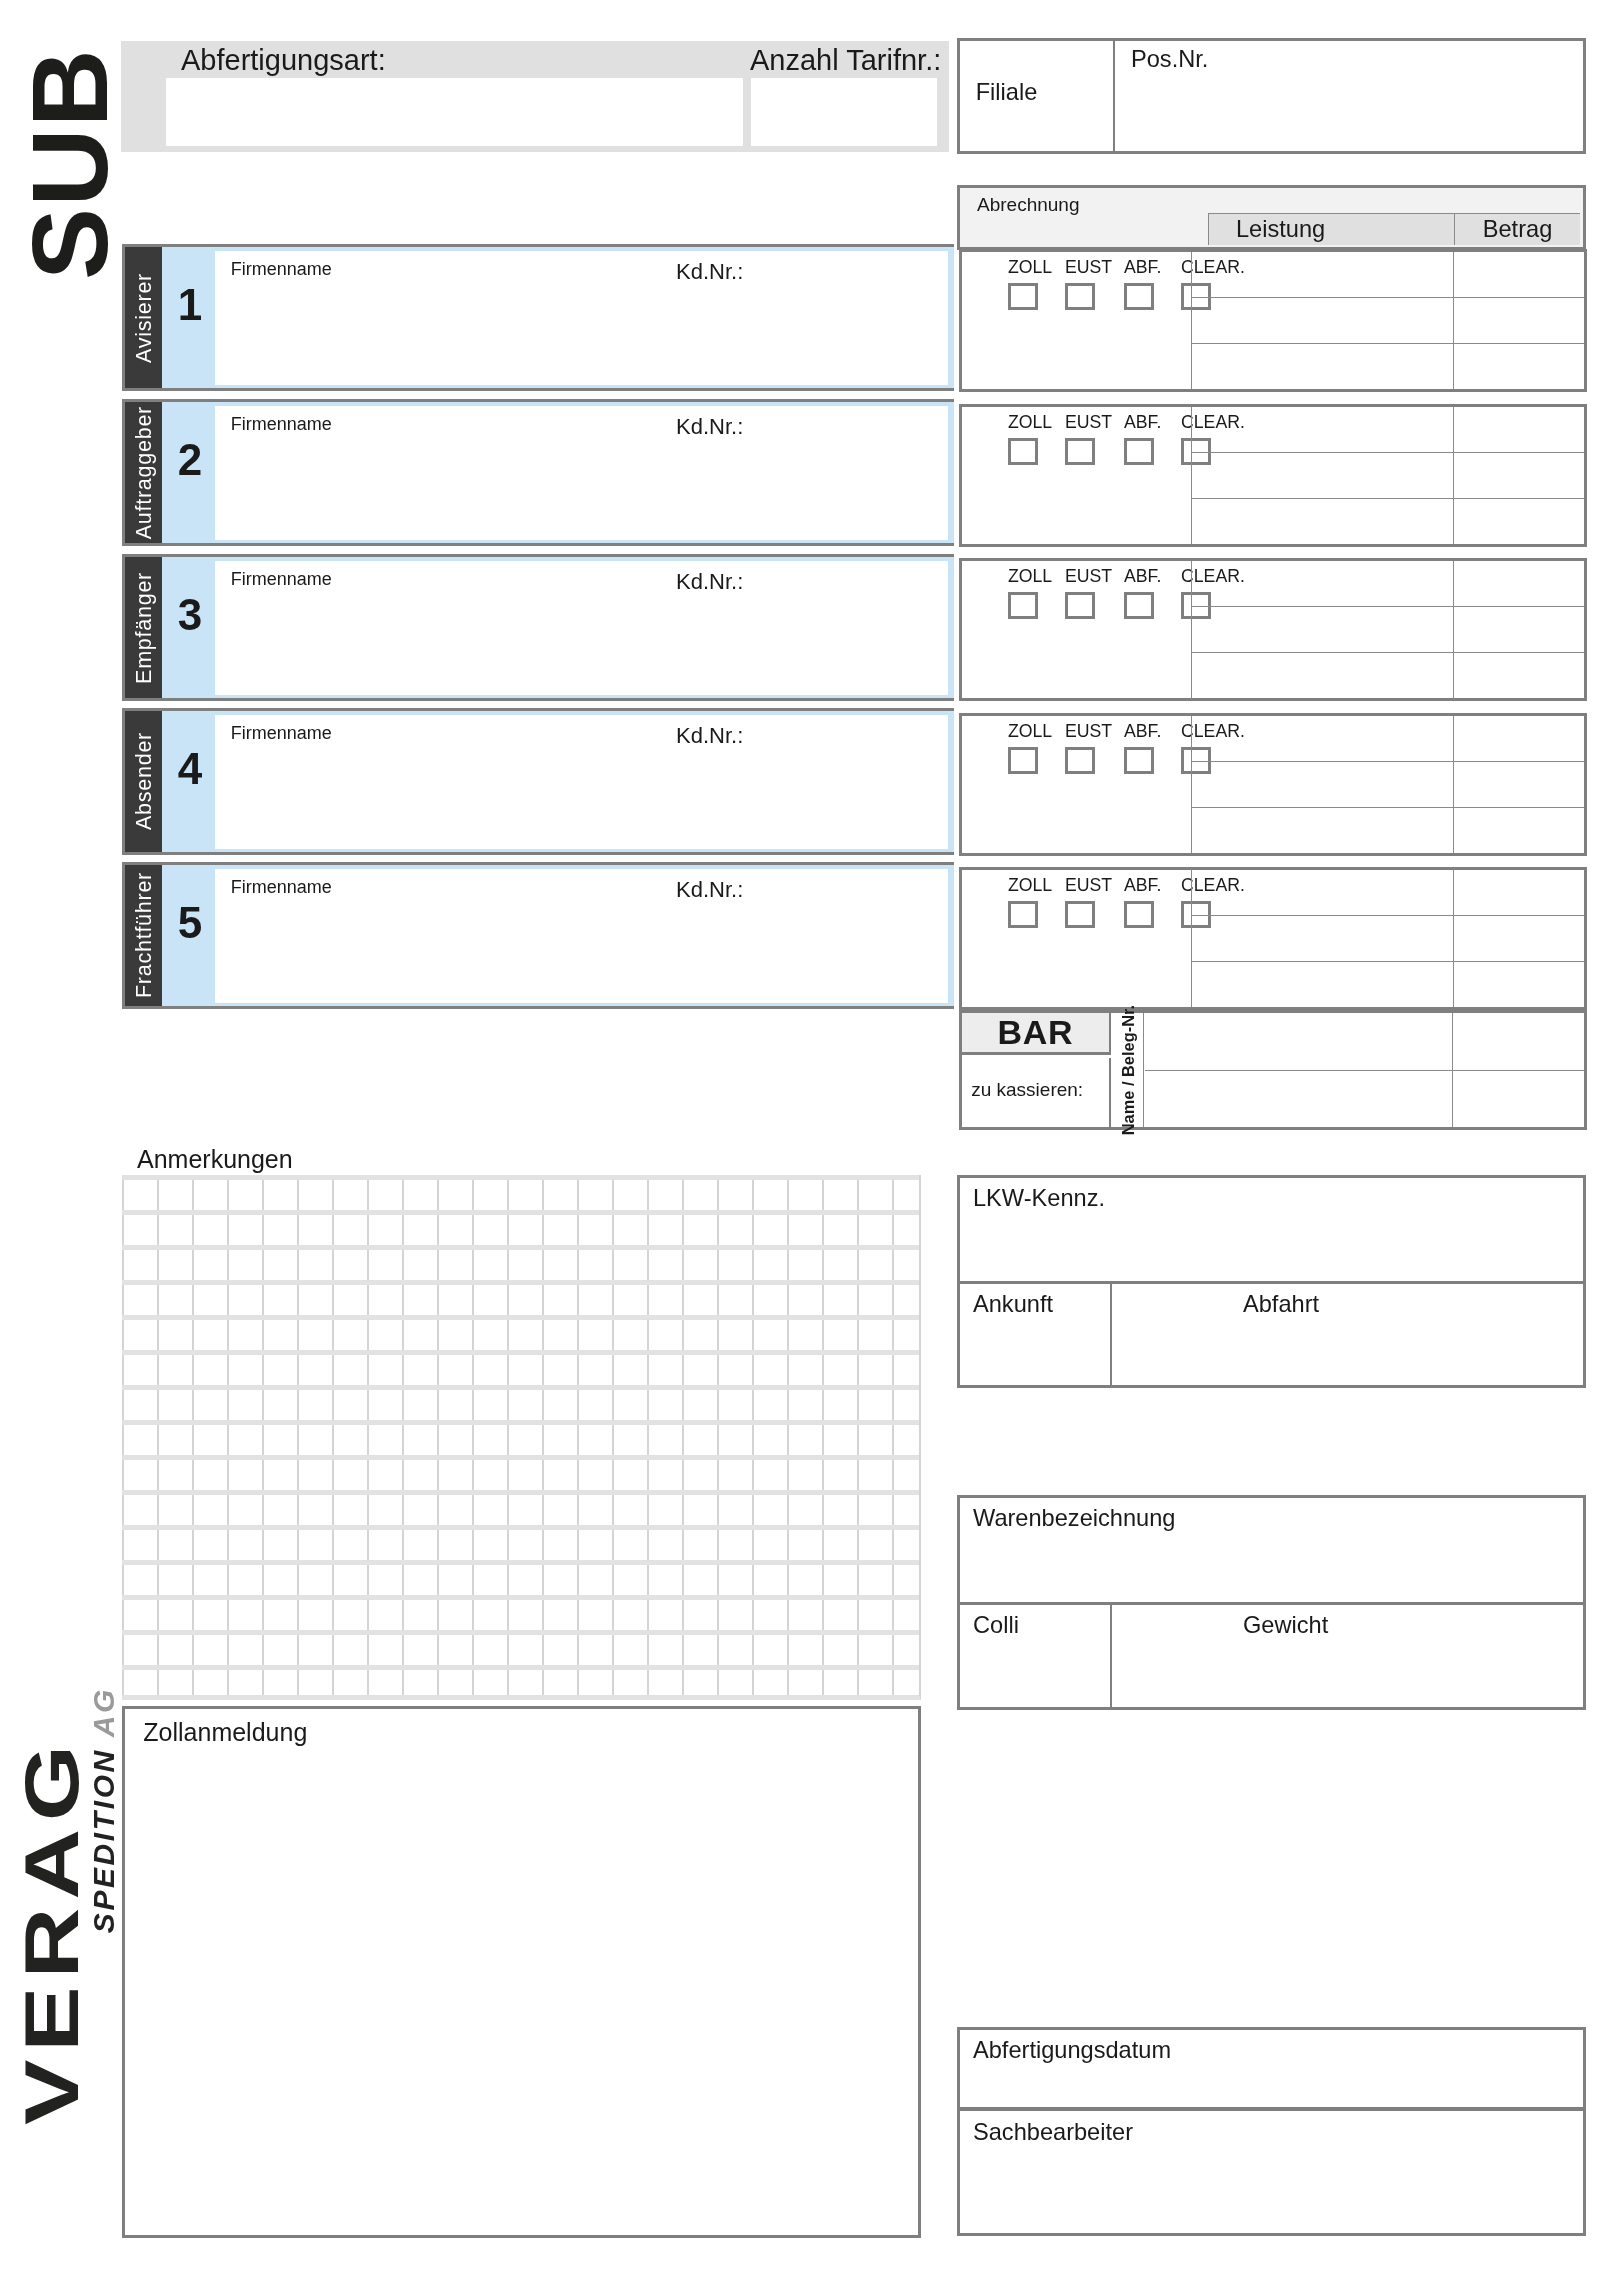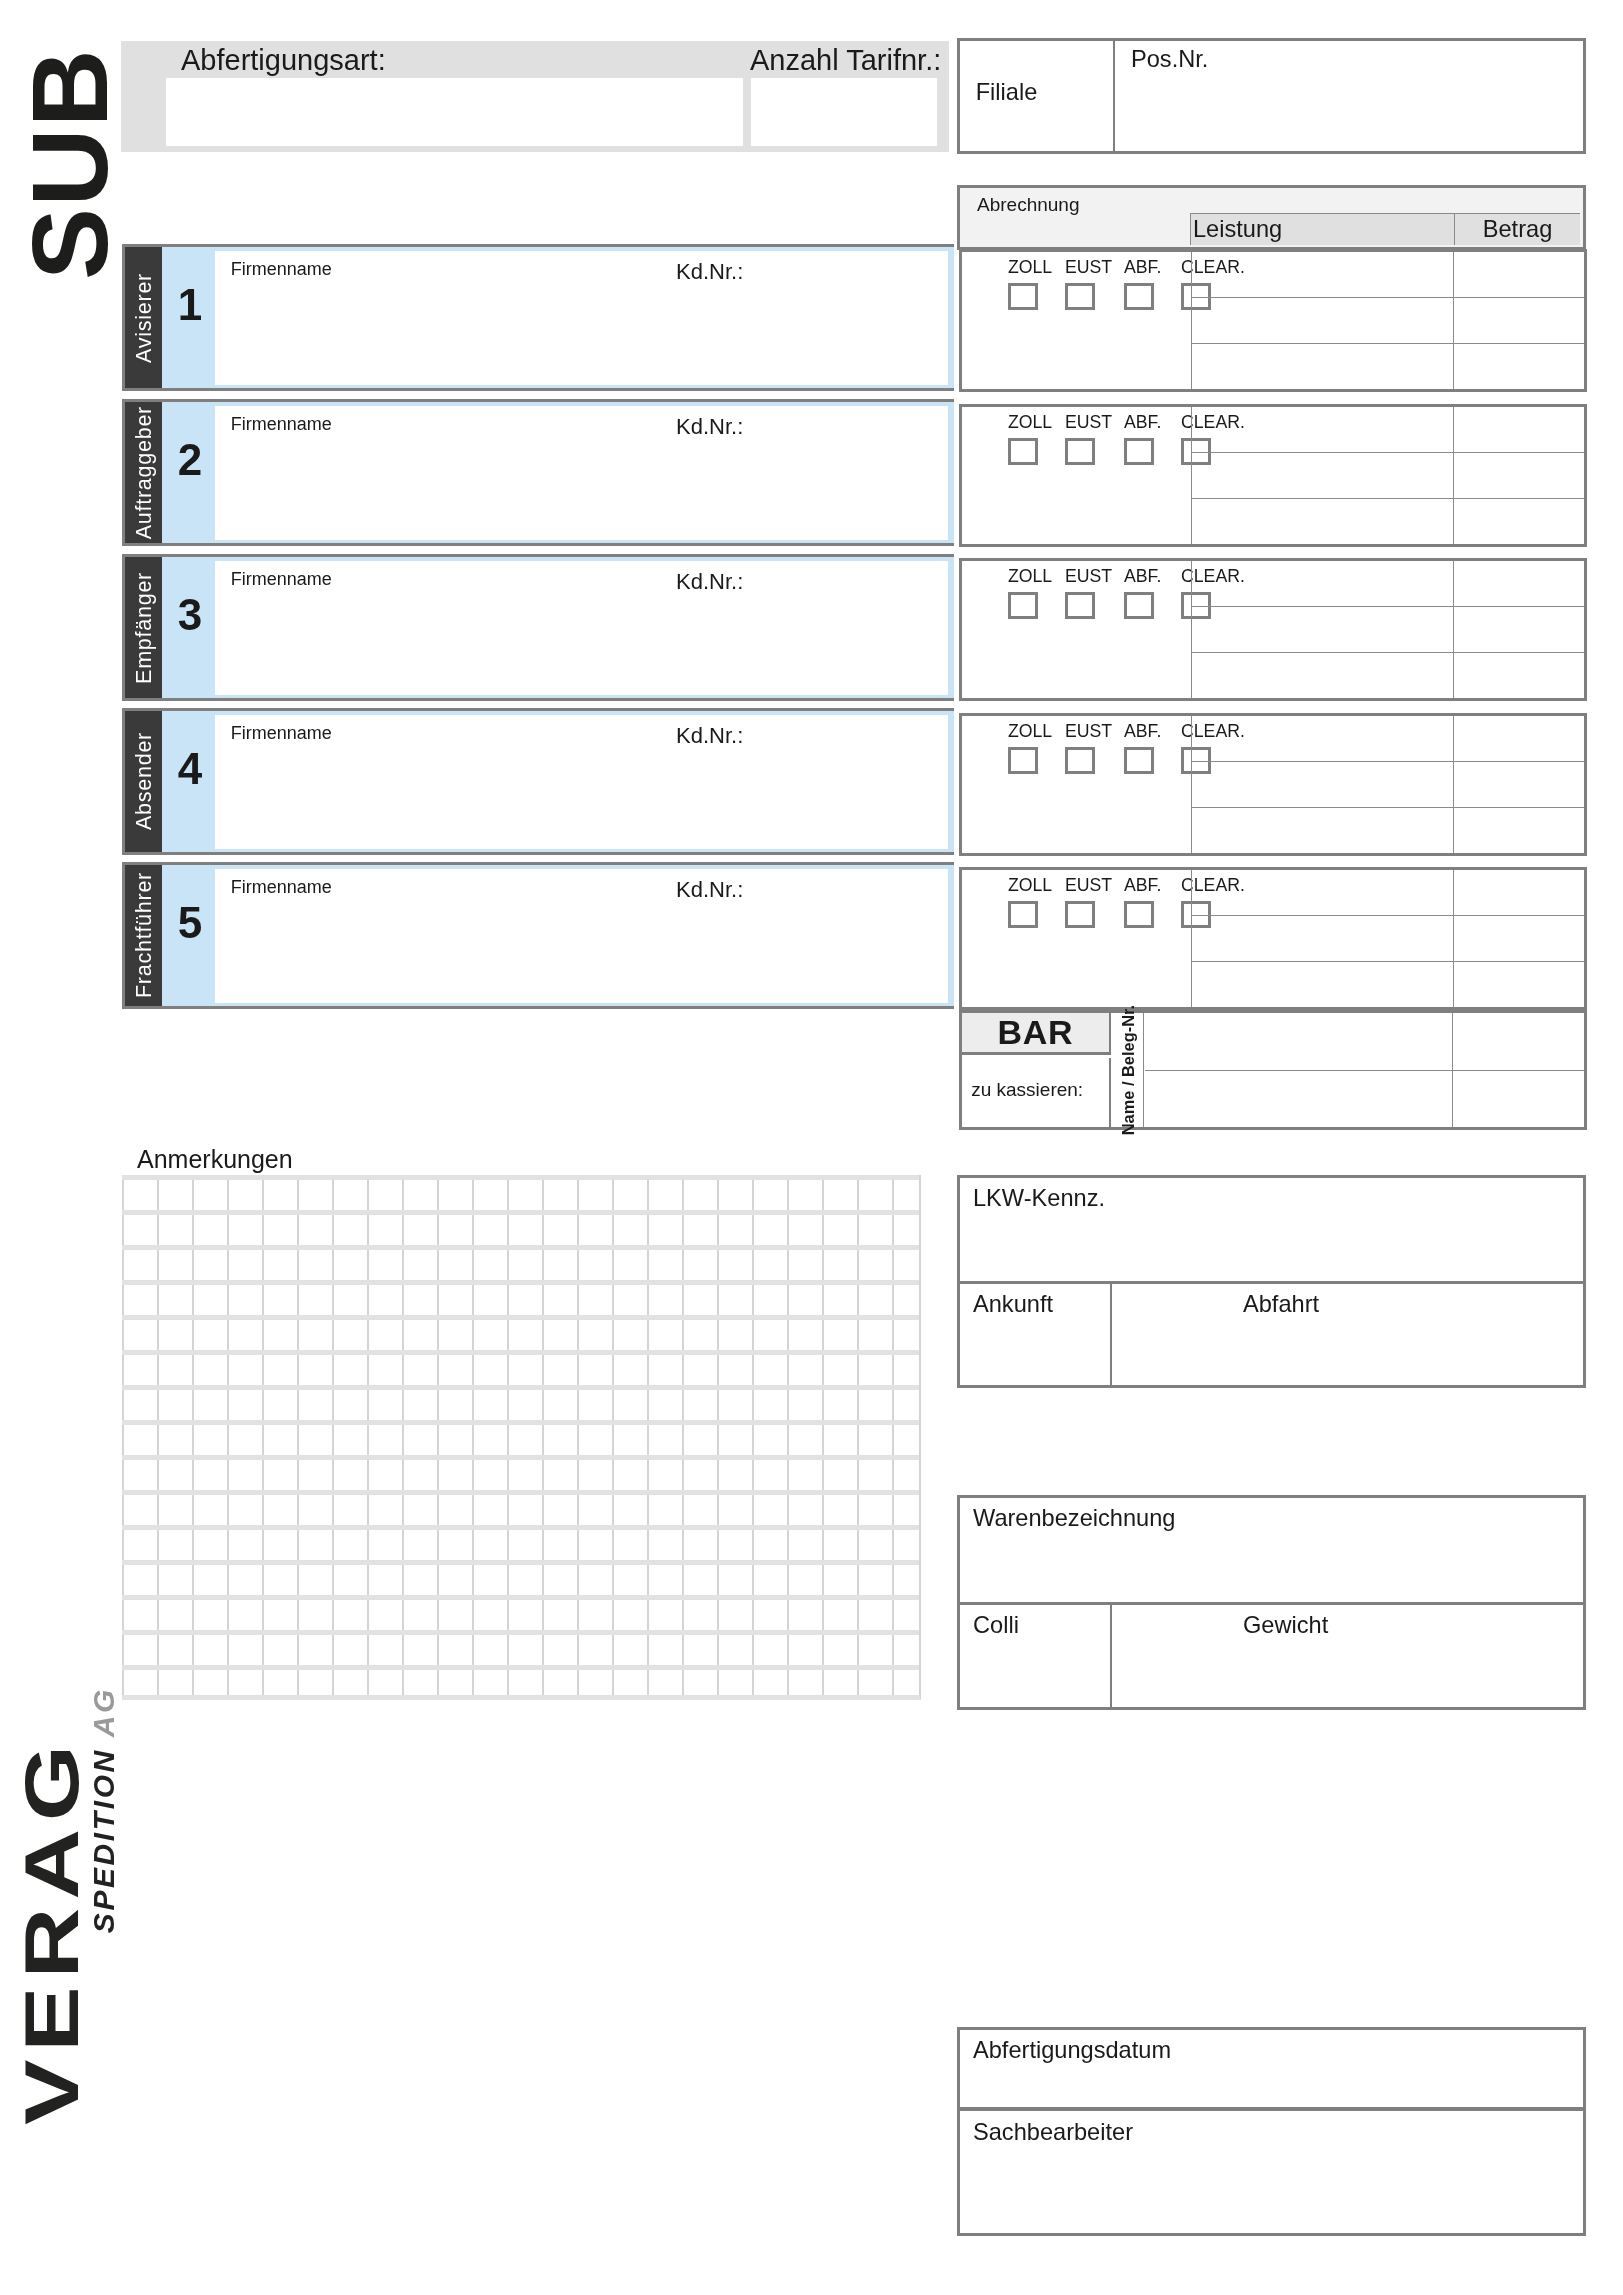--- a/index.html
+++ b/index.html
@@ -25,21 +25,21 @@
 
   .gbox{position:absolute;background:#fff;border:3.9px solid var(--border-gray,#7f7f7f);}
   .box-label{position:absolute;font-size:23.6px;white-space:nowrap;}
   .vdiv{position:absolute;background:var(--border-gray,#7f7f7f);}
   .hdiv{position:absolute;background:var(--border-gray,#7f7f7f);}
 
   
   .ab-header{position:absolute;left:957px;top:185px;width:629px;height:65px;border:3.9px solid var(--border-gray,#7f7f7f);background:#f2f2f2;}
   .ab-title{position:absolute;left:17px;top:6px;font-size:19px;}
   .ab-sub{position:absolute;top:25px;height:32px;background:var(--band-gray,#e0e0e0);border-left:1.3px solid #8a8a8a;border-top:1.3px solid #8a8a8a;display:flex;align-items:center;font-size:23.6px;}
-  .ab-sub.leistung{left:230px;width:264px;padding-left:2px;}
+  .ab-sub.leistung{left:248px;width:264px;padding-left:27px;}
   .ab-sub.betrag{left:494px;width:126px;justify-content:center;}
 
   
   .party-row{position:absolute;left:122px;width:832px;height:147px;background:var(--row-blue,#c8e4f6);
              border:3.9px solid var(--border-gray,#7f7f7f);border-right:none;}
   .role-strip{position:absolute;left:0;top:0;bottom:0;width:37px;background:var(--label-dark,#3a3a3a);display:flex;align-items:center;justify-content:center;}
   .role-strip .vtext{color:#fff;font-size:21.6px;letter-spacing:0.7px;}
   .row-number{position:absolute;left:37px;top:0;bottom:0;width:56px;display:flex;align-items:center;justify-content:center;font-size:44px;font-weight:900;padding-bottom:26px;}
   .party-box{position:absolute;left:90px;right:5.9px;top:3.9px;bottom:2.6px;background:#fff;}
   .party-box .fn{position:absolute;left:15.7px;top:7.9px;font-size:18px;}
@@ -356,20 +356,23 @@
     <div class="box-label" style="left:13px;top:6.5px;">Warenbezeichnung</div>
     <div class="hdiv" style="left:0;right:0;top:104px;height:3.3px;"></div>
     <div class="vdiv" style="left:150px;top:107px;bottom:0;width:2px;"></div>
     <div class="abs" style="left:0;top:0;right:0;height:104px;"></div>
     <div class="box-label" style="left:13px;top:114px;">Colli</div>
     <div class="box-label" style="left:283px;top:114px;">Gewicht</div>
     <div class="abs" style="left:0;top:107px;width:150px;bottom:0;"></div>
     <div class="abs" style="left:152px;top:107px;right:0;bottom:0;"></div>
   </div>
 
+  <div class="zoll-box">
+    <div class="box-label">Zollanmeldung</div>
+  </div>
 
   <div class="gbox" style="left:957px;top:2027px;width:629px;height:209px;">
     <div class="box-label" style="left:13px;top:6.5px;">Abfertigungsdatum</div>
     <div class="hdiv" style="left:0;right:0;top:77px;height:3.9px;"></div>
     <div class="abs" style="left:0;top:0;right:0;height:77px;"></div>
     <div class="box-label" style="left:13px;top:89px;">Sachbearbeiter</div>
     <div class="abs" style="left:0;top:81px;right:0;bottom:0;"></div>
   </div>
 
   <div class="verag-logo">

